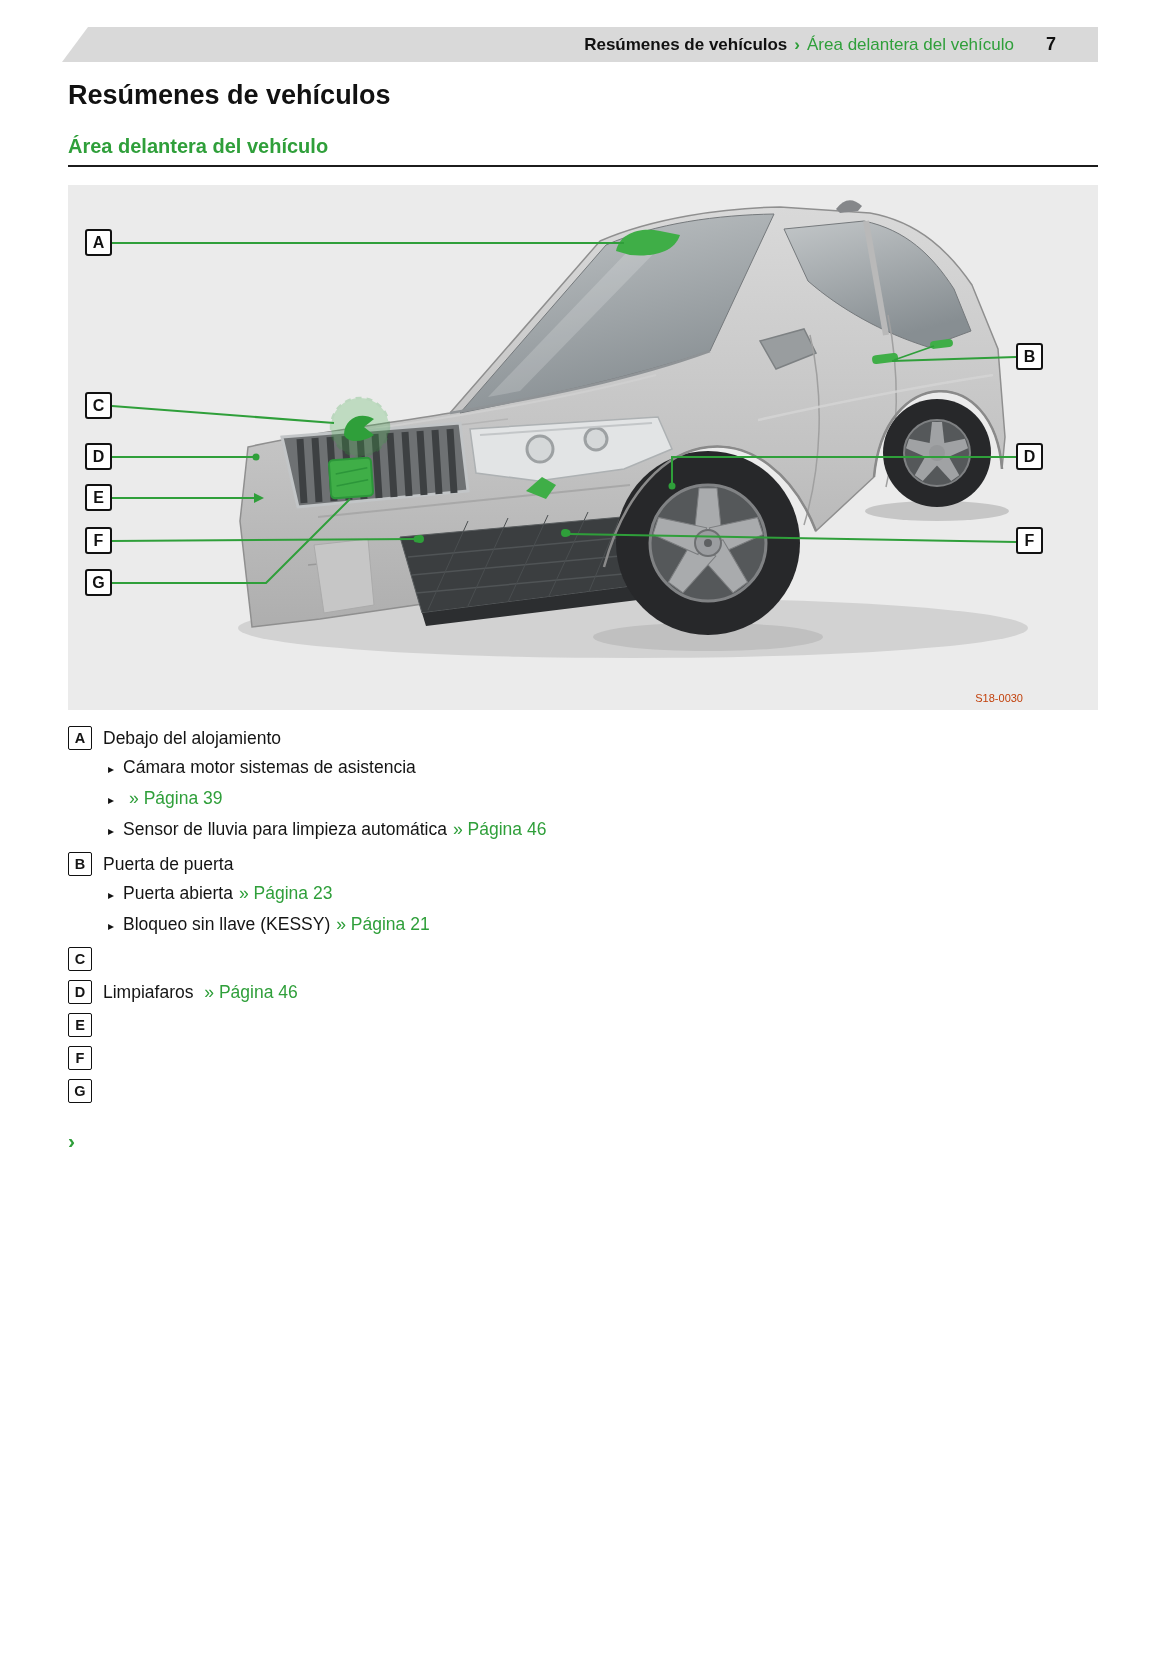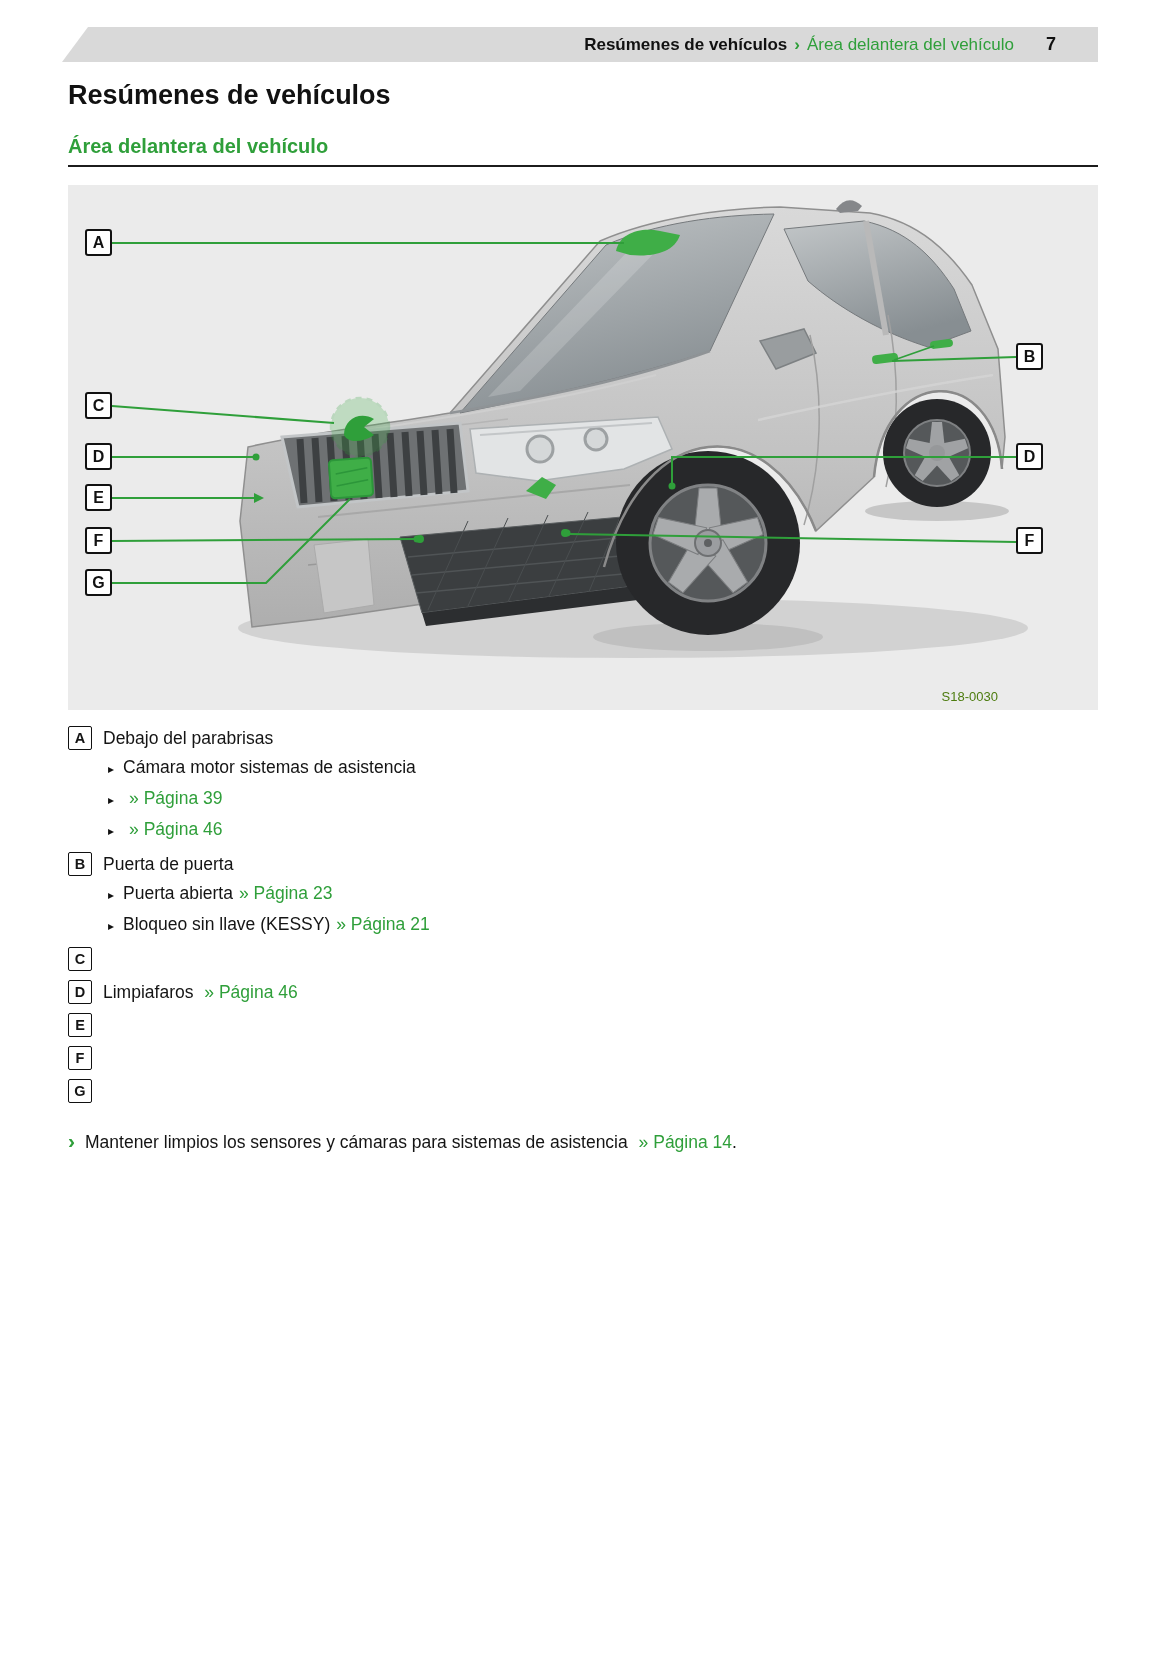--- a/index.html
+++ b/index.html
@@ -32,21 +32,21 @@
   .figure{position:relative;margin-top:18px;width:1030px;height:525px;background:#ebebeb;}
   .figure svg{position:absolute;left:0;top:0;}
   .callout{
     position:absolute;width:27px;height:27px;background:#fff;border:2px solid #111;border-radius:3px;
     display:flex;align-items:center;justify-content:center;font-weight:bold;font-size:16px;color:#111;
   }
   .co-a{left:17px;top:44px;}   .co-b{left:948px;top:158px;}
   .co-c{left:17px;top:207px;}  .co-dl{left:17px;top:258px;}  .co-dr{left:948px;top:258px;}
   .co-e{left:17px;top:299px;}  .co-fl{left:17px;top:342px;}  .co-fr{left:948px;top:342px;}
   .co-g{left:17px;top:384px;}
-  .fig-caption{position:absolute;right:100px;bottom:6px;font-size:13px;color:#4d7c0f;}
+  .fig-caption{position:absolute;right:75px;bottom:6px;font-size:11px;color:#c2410c;}
 
   
   .gline{stroke:var(--green);stroke-width:2;fill:none;}
   .gline-thin{stroke:var(--green);stroke-width:1.8;fill:none;}
   .gdot{fill:var(--green);}
   .ghl{fill:var(--hl-green);}
 
   
   .legend{margin-top:16px;font-size:17.5px;line-height:24px;color:#141414;}
   .l-item{display:flex;align-items:flex-start;margin-top:9px;}
@@ -243,32 +243,33 @@
       <div class="callout co-fr">F</div>
       <div class="callout co-g">G</div>
 
       <span class="fig-caption">S18-0030</span>
     </div>
 
     <div class="legend">
 
       <div class="l-item">
         <span class="keybox">A</span>
-        <span class="l-text">Debajo del parabrisas</span>
+        <span class="l-text">Debajo del alojamiento</span>
       </div>
       <div class="l-sub">
         <span class="tri">▸</span>
         <span class="l-text">Cámara motor sistemas de asistencia</span>
       </div>
       <div class="l-sub">
         <span class="tri">▸</span>
         <span class="pagelink">» Página 39</span>
       </div>
       <div class="l-sub">
         <span class="tri">▸</span>
+        <span class="l-text">Sensor de lluvia para limpieza automática</span>
         <span class="pagelink">» Página 46</span>
       </div>
 
       <div class="l-item">
         <span class="keybox">B</span>
         <span class="l-text">Puerta de puerta</span>
       </div>
       <div class="l-sub">
         <span class="tri">▸</span>
         <span class="l-text">Puerta abierta</span>
@@ -299,21 +300,17 @@
       <div class="l-item">
         <span class="keybox">F</span>
       </div>
 
       <div class="l-item">
         <span class="keybox">G</span>
       </div>
 
       <div class="note">
         <span class="note-marker">›</span>
-        <span class="l-text">
-          <span>Mantener limpios los sensores y cámaras para sistemas de asistencia</span>
-          <span class="pagelink">» Página 14</span><span>.</span>
-        </span>
       </div>
 
     </div>
   </div>
 </div>
 
 </body></html>

